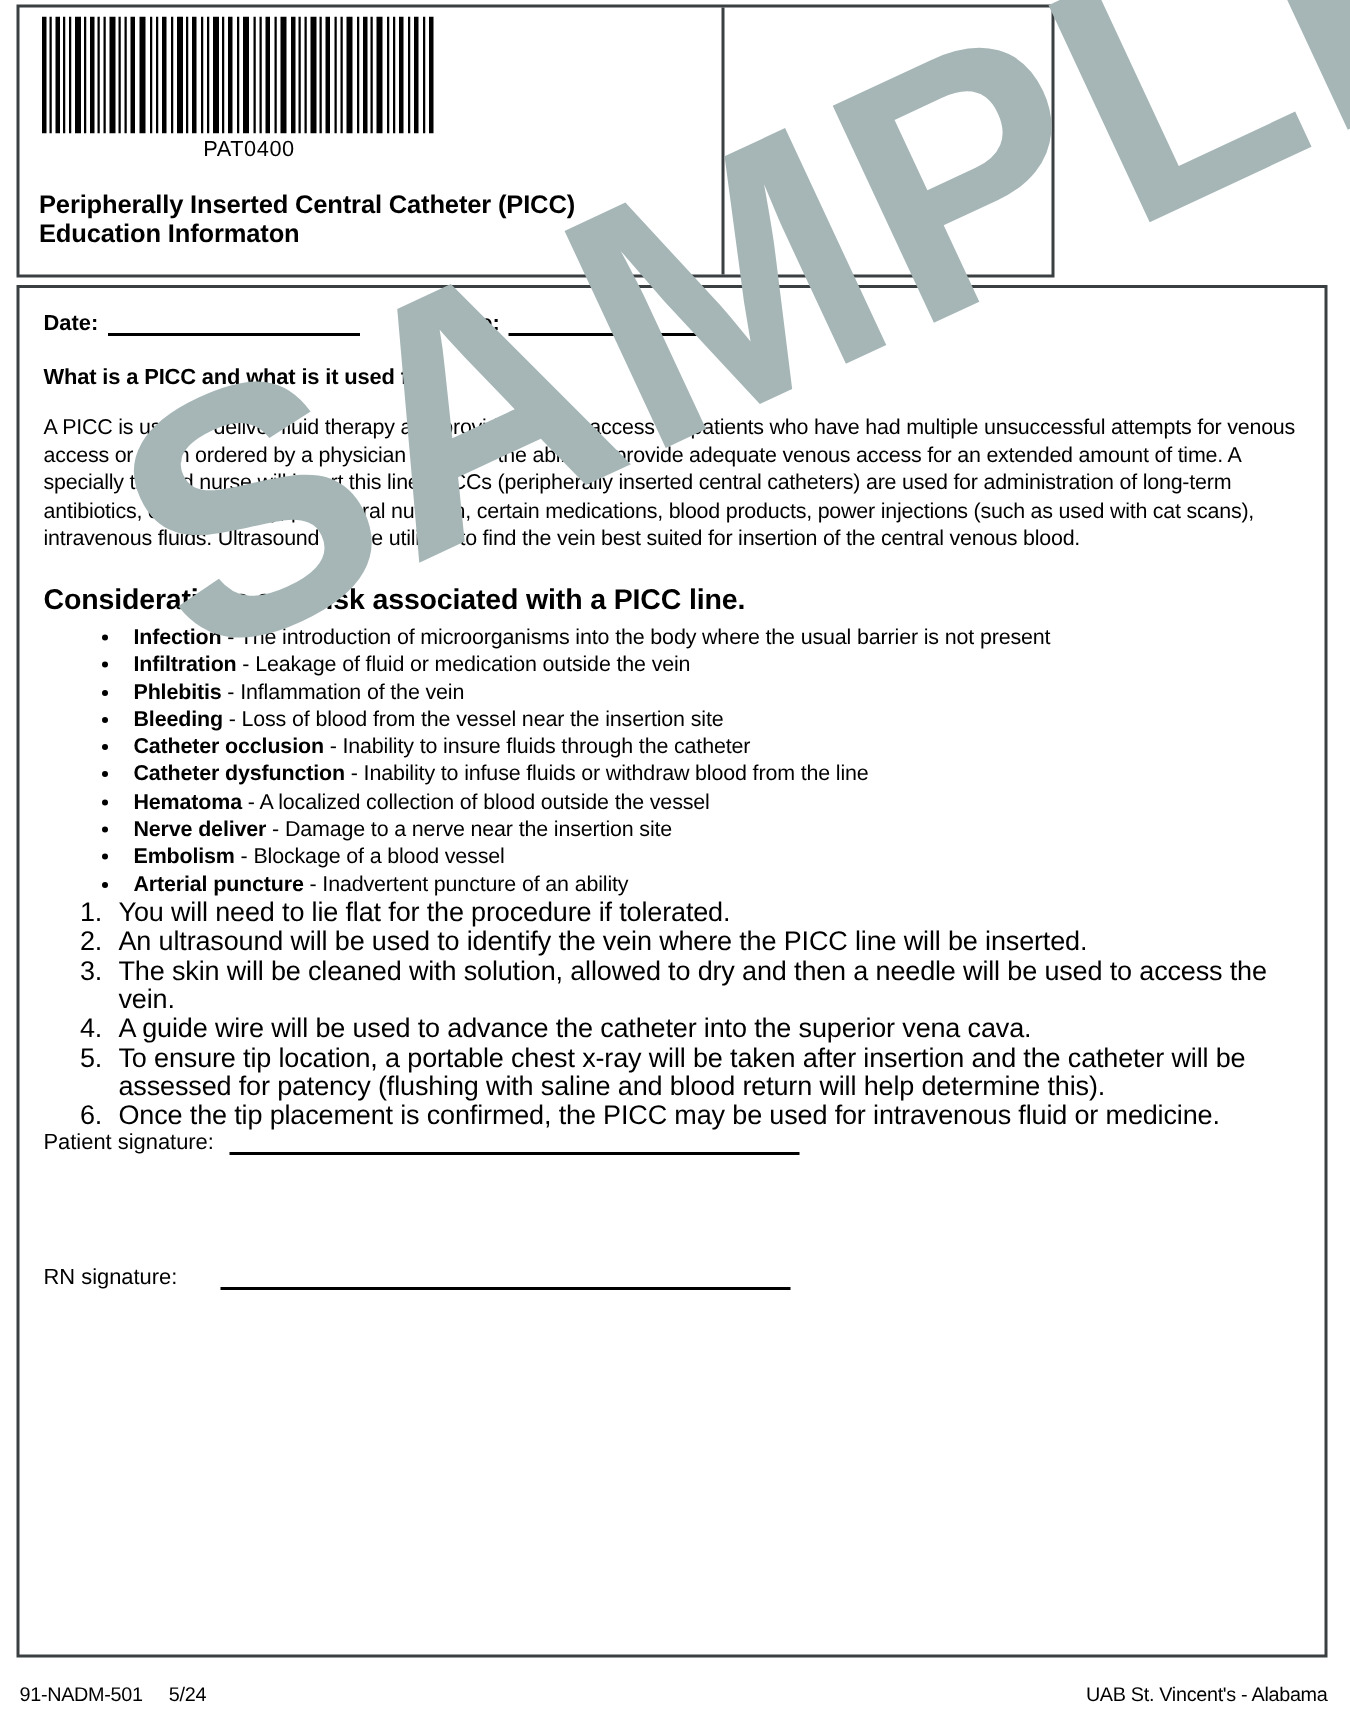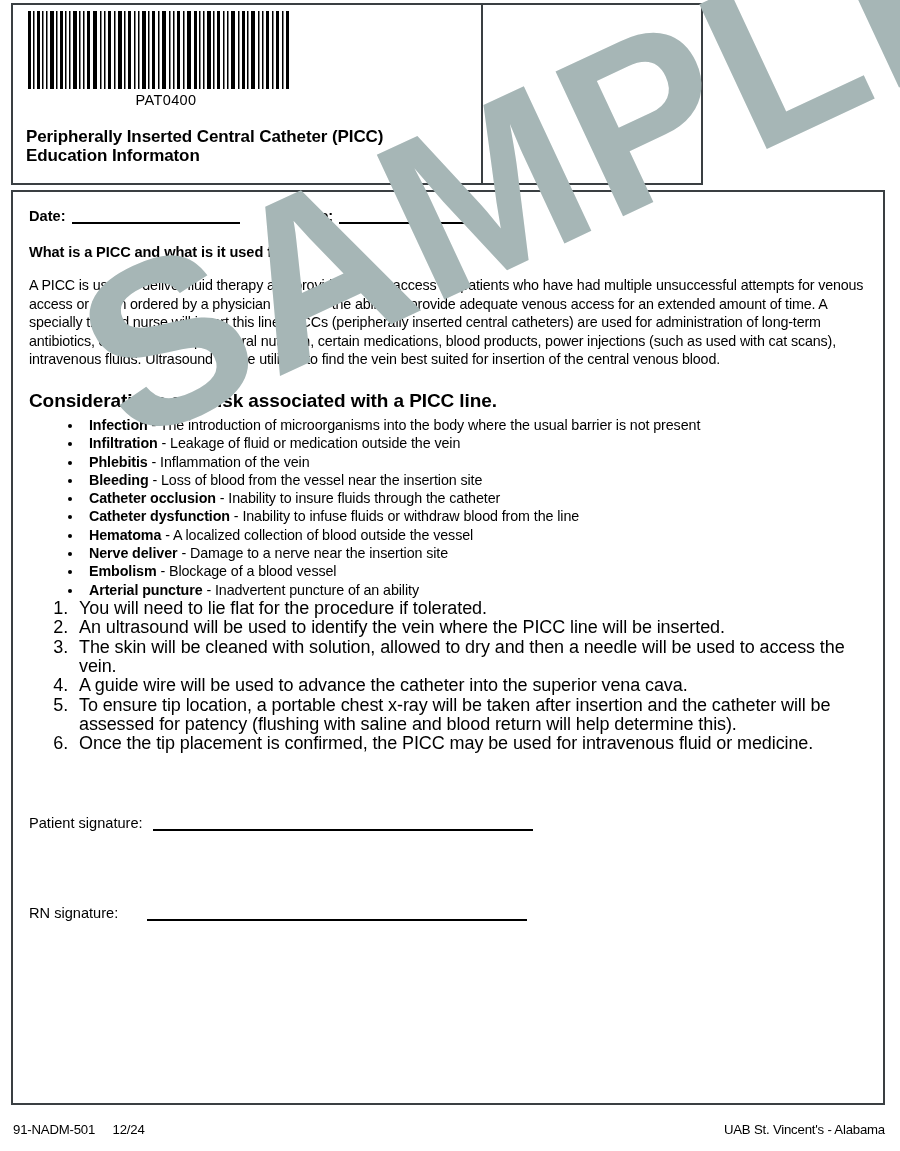--- a/index.html
+++ b/index.html
@@ -149,21 +149,21 @@
     padding-left: 44px;
   }
   ol.proc li {
     font-size: 18px;
     line-height: 19px;
     letter-spacing: -0.1px;
     padding-left: 6px;
     margin-bottom: 0.5px;
   }
 
-  .sig-block { margin-top: 62px; }
+  .sig-block { }
   .sig-row {
     display: flex;
     align-items: flex-end;
     font-size: 14.6px;
     margin-bottom: 74px;
   }
   .sig-label { white-space: nowrap; }
   .sig-rule {
     border-bottom: 2px solid #000;
     height: 13px;
@@ -338,21 +338,21 @@
         <span class="sig-label">RN signature:</span>
         <span class="sig-rule rn"></span>
       </div>
     </div>
 
   </div>
 
   <div class="footer">
     <div class="footer-left">
       <span>91-NADM-501</span>
-      <span>12/24</span>
+      <span>5/24</span>
     </div>
     <div>UAB St. Vincent's - Alabama</div>
   </div>
 
   <div class="watermark">
     <div class="watermark-text" style="color: rgb(166, 182, 182);">SAMPLE</div>
   </div>
 
 </div>
 

